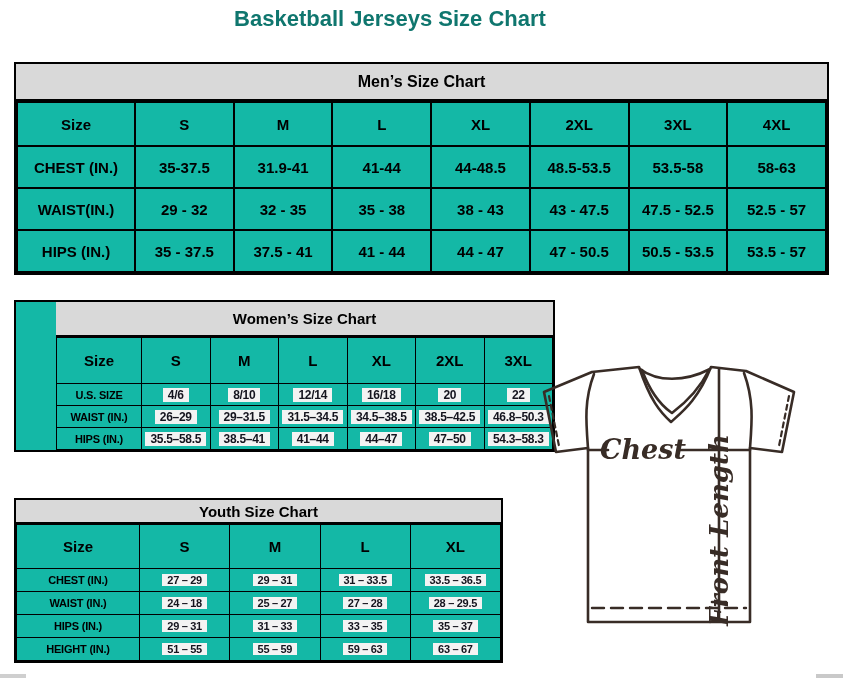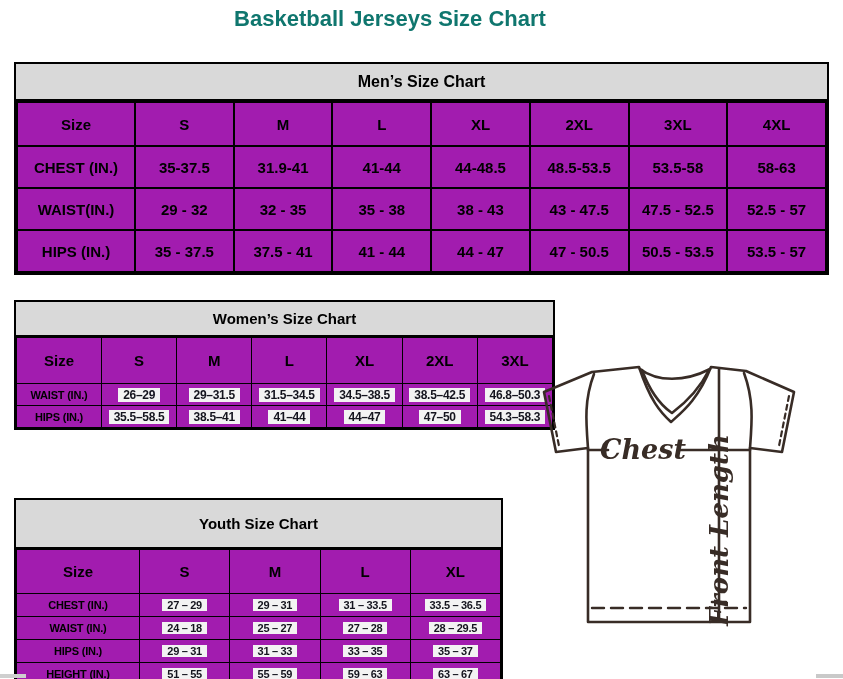--- a/index.html
+++ b/index.html
@@ -7,51 +7,51 @@
   body { font-family:"Liberation Sans", sans-serif; color:#000; }
   .screen {
     position:relative; width:843px; height:679px; background:#fff; overflow:hidden;
   }
   .page-title {
     position:absolute; top:6px; left:0; width:780px; text-align:center;
     font-size:22px; font-weight:bold; letter-spacing:0px; color:#0f766e;
   }
 
   
-  .size-table { position:absolute; border:2px solid #000; background:#a21caf; }
+  .size-table { position:absolute; border:2px solid #000; background:#14b8a6; }
   .t-title {
     background:#d9d9d9; text-align:center; font-weight:bold;
     border-bottom:2px solid #000; display:flex; align-items:center; justify-content:center;
   }
   .size-table table { border-collapse:collapse; width:100%; table-layout:fixed; }
   .size-table th, .size-table td {
     border:1px solid #000; text-align:center; vertical-align:middle; font-weight:bold;
   }
 
   
   .tbl-men { top:62px; left:14px; width:815px; }
   .tbl-men .t-title { height:37px; font-size:16px; }
   .tbl-men th, .tbl-men td { border-width:2px; font-size:15px; }
   .tbl-men thead th { height:44px; font-size:15px; }
   .tbl-men tbody tr { height:42px; }
   .tbl-men col.c0 { width:118px; }
 
   
-  .tbl-women { top:300px; left:14px; width:541px; }
+  .tbl-women { top:300px; left:14px; width:541px;padding-left:40px; }
   .tbl-women .t-title { height:35px; font-size:15px; }
   .tbl-women thead th { height:46px; font-size:15px; }
   .tbl-women tbody tr { height:22px; }
   .tbl-women tbody th { font-size:11px; letter-spacing:-0.2px; }
   .tbl-women tbody td { font-size:12px; letter-spacing:-0.3px; color:#14141e; }
   .tbl-women col.c0 { width:85px; }
   .tbl-women .val { background:#f3f3f3; padding:0 5px; }
 
   
   .tbl-youth { top:498px; left:14px; width:489px; }
-  .tbl-youth .t-title { height:49px; font-size:15px; }
+  .tbl-youth .t-title { height:24px; font-size:15px; }
   .tbl-youth thead th { height:44px; font-size:15px; }
   .tbl-youth tbody tr { height:23px; }
   .tbl-youth tbody th { font-size:11px; letter-spacing:-0.2px; }
   .tbl-youth tbody td { font-size:11px; letter-spacing:-0.3px; color:#14141e; }
   .tbl-youth col.c0 { width:123px; }
   .tbl-youth .val { background:#f3f3f3; padding:0 5px; }
 
   
   .jersey { position:absolute; left:532px; top:360px; width:276px; height:300px; }
   .jersey svg text {
@@ -149,20 +149,29 @@
             <th>S</th>
             <th>M</th>
             <th>L</th>
             <th>XL</th>
             <th>2XL</th>
             <th>3XL</th>
           </tr>
         </thead>
         <tbody>
           <tr>
+            <th>U.S. SIZE</th>
+            <td><span class="val">4/6</span></td>
+            <td><span class="val">8/10</span></td>
+            <td><span class="val">12/14</span></td>
+            <td><span class="val">16/18</span></td>
+            <td><span class="val">20</span></td>
+            <td><span class="val">22</span></td>
+          </tr>
+          <tr>
             <th>WAIST (IN.)</th>
             <td><span class="val">26–29</span></td>
             <td><span class="val">29–31.5</span></td>
             <td><span class="val">31.5–34.5</span></td>
             <td><span class="val">34.5–38.5</span></td>
             <td><span class="val">38.5–42.5</span></td>
             <td><span class="val">46.8–50.3</span></td>
           </tr>
           <tr>
             <th>HIPS (IN.)</th>

